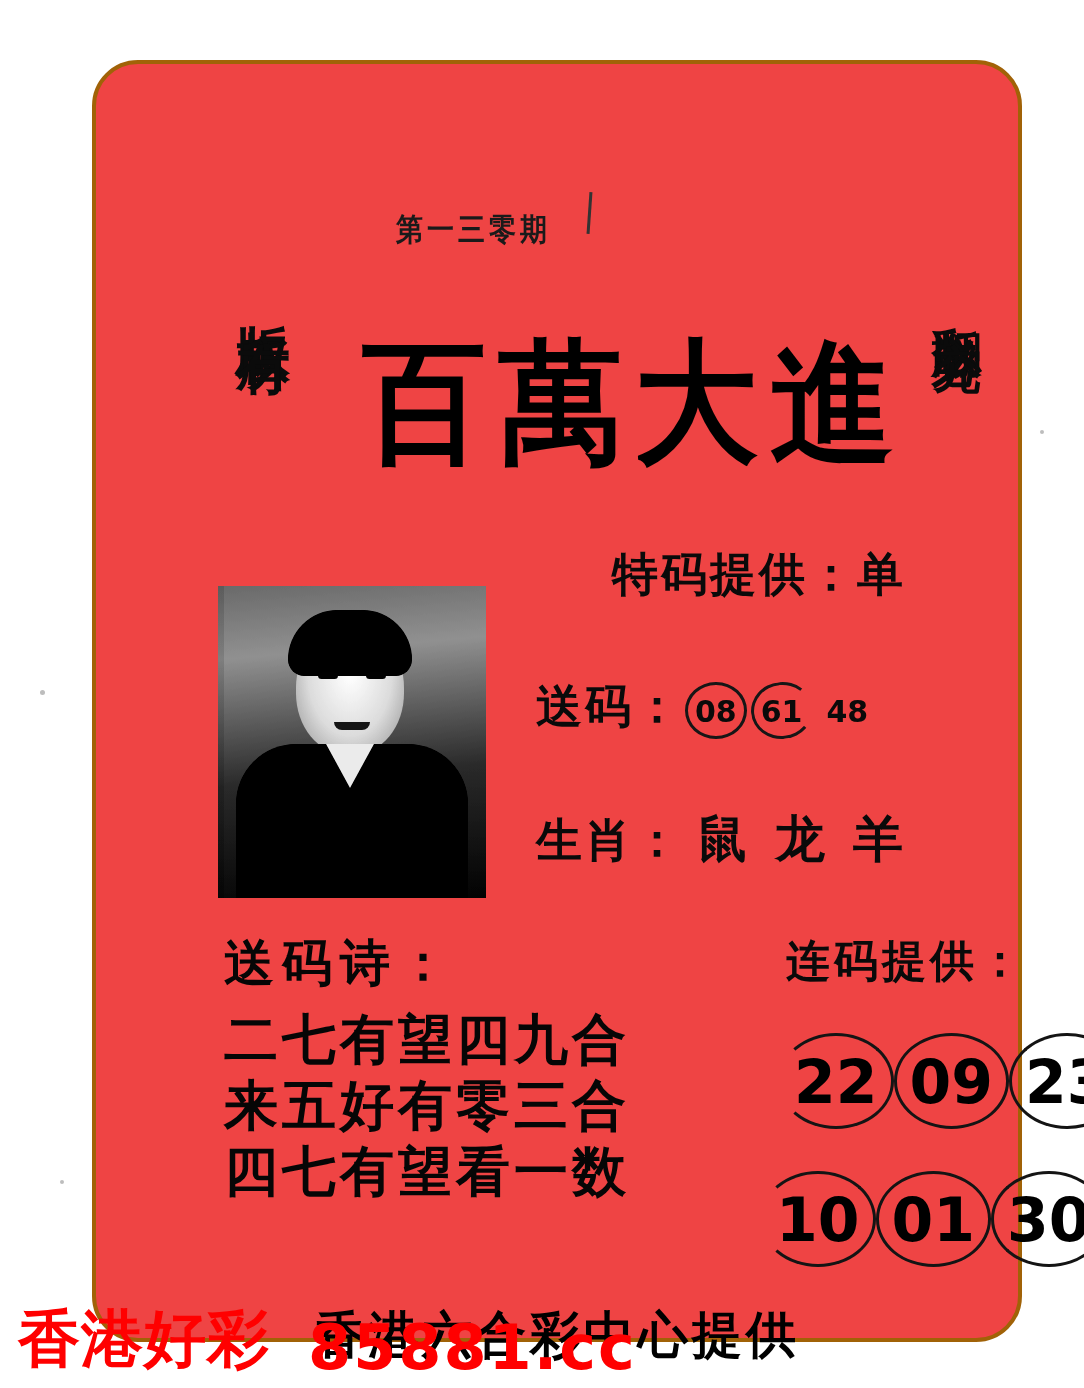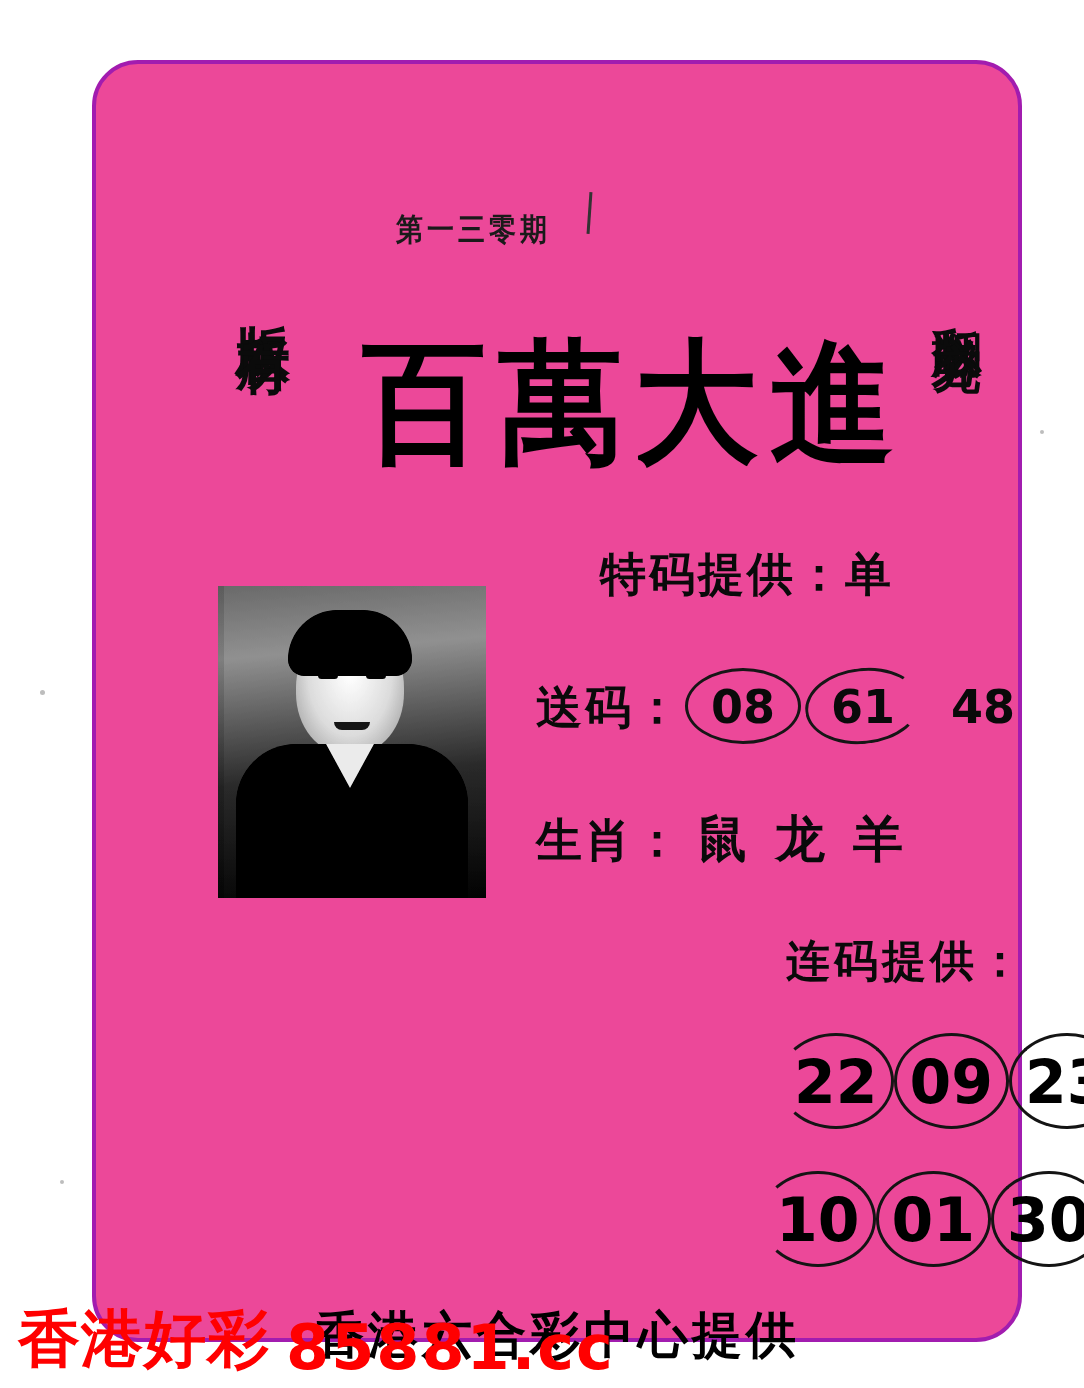--- a/index.html
+++ b/index.html
@@ -15,24 +15,24 @@
     overflow: hidden;
   }
 
   
   .card {
     position: absolute;
     left: 92px;
     top: 60px;
     width: 930px;
     height: 1282px;
-    border: 4px solid #a21caf;
+    border: 4px solid #a16207;
     border-radius: 46px;
     box-sizing: border-box;
-    background: #ec4899;
+    background: #ef4444;
   }
 
   
   .issue {
     position: absolute;
     left: 300px;
     top: 148px;
     font-size: 27px;
     letter-spacing: 4px;
     color: #1a1a1a;
@@ -160,30 +160,30 @@
   .row {
     position: absolute;
     font-weight: 800;
     color: #0a0a0a;
     white-space: nowrap;
   }
   .label {
     font-size: 46px;
     letter-spacing: 3px;
   }
-  .row-special { left: 504px; top: 480px; }
+  .row-special { left: 516px; top: 480px; }
   .row-send    { left: 440px; top: 612px; }
   .row-zodiac  { left: 440px; top: 742px; }
 
   .num {
     display: inline-block;
-    font-size: 46px;
-    font-weight: 800;
-    font-family: "DejaVu Sans", sans-serif;
-    padding: 4px 22px;
+    font-size: 30px;
+    font-weight: 800;
+    font-family: "DejaVu Sans", sans-serif;
+    padding: 4px 6px;
     margin: 0 6px;
     position: relative;
   }
   .num.circled::before {
     content: "";
     position: absolute;
     left: -4px;
     top: -8px;
     right: -4px;
     bottom: -6px;
@@ -281,21 +281,21 @@
 
   
   .watermark {
     position: absolute;
     left: 18px;
     top: 1300px;
     width: 1048px;
     height: 78px;
     display: flex;
     align-items: center;
-    gap: 16px;
+    gap: 38px;
   }
   .wm-cn {
     font-size: 62px;
     font-weight: 900;
     color: #ff0000;
     font-family: "DejaVu Sans", sans-serif;
     letter-spacing: 1px;
   }
   .wm-url {
     font-size: 62px;
@@ -341,20 +341,26 @@
   </div>
 
   <div class="row row-send">
     <span class="label">送码：</span><span class="num circled">08</span><span class="num circled partial">61</span><span class="num">48</span>
   </div>
 
   <div class="row row-zodiac">
     <span class="label">生肖：</span><span class="zodiac-ch">鼠</span><span class="zodiac-ch">龙</span><span class="zodiac-ch">羊</span>
   </div>
 
+  <div class="poem">
+    <div class="poem-title">送码诗：</div>
+    <div class="poem-line">二七有望四九合</div>
+    <div class="poem-line">来五好有零三合</div>
+    <div class="poem-line">四七有望看一数</div>
+  </div>
 
   <div class="lian">
     <div class="lian-title">连码提供：</div>
     <div class="lian-row">
       <span class="lian-num ring open">22</span><span class="lian-num ring">09</span><span class="lian-num ring openr">23</span>
     </div>
     <div class="lian-row second">
       <span class="lian-num ring open">10</span><span class="lian-num ring">01</span><span class="lian-num ring openr">30</span>
     </div>
   </div>

